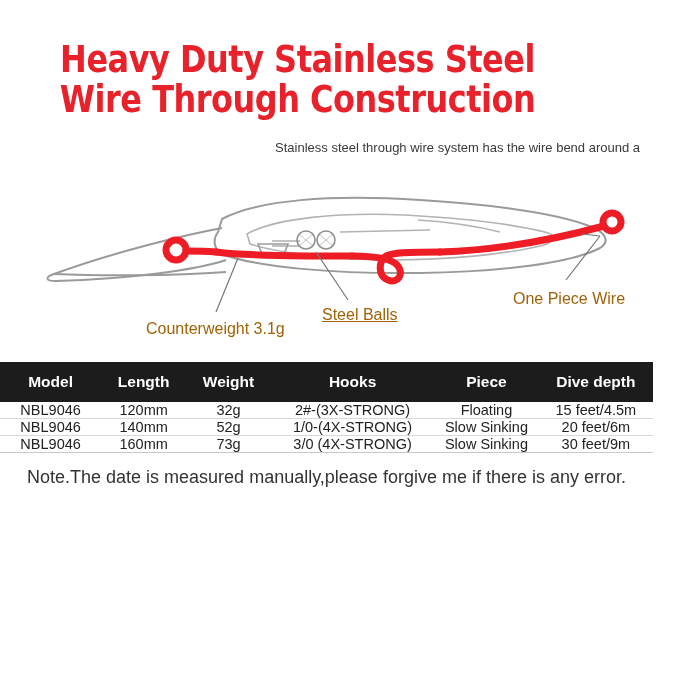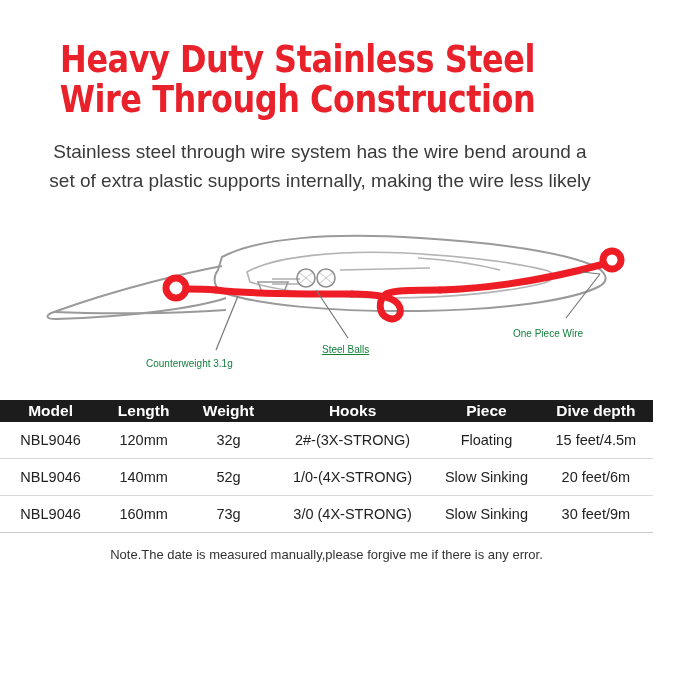--- a/index.html
+++ b/index.html
@@ -36,44 +36,44 @@
   }
   .headline .line {
     display: block;
     white-space: nowrap;
   }
 
   
   .description {
     margin: 18px auto 0 auto;
     width: 640px;
-    text-align: center;
+    text-align: right;
     color: #3a3a3a;
-    font-size: 19px;
+    font-size: 13px;
     line-height: 1.52;
     font-family: "Liberation Sans", sans-serif;
   }
   .description .line {
     display: block;
   }
 
   
   .diagram {
     position: relative;
     width: 693px;
     height: 180px;
     margin-top: 14px;
   }
   .diagram svg {
     display: block;
   }
   .callout {
     position: absolute;
-    color: #15803d;
-    font-size: 10px;
+    color: #a16207;
+    font-size: 16px;
     white-space: nowrap;
   }
   .callout-counterweight { left: 146px; top: 148px; }
   .callout-steelballs   { left: 322px; top: 134px; text-decoration: underline; }
   .callout-onepiecewire { left: 513px; top: 118px; }
 
   
   .table-wrap {
     margin: 10px auto 0 auto;
     width: 653px;
@@ -82,61 +82,60 @@
     width: 100%;
     border-collapse: collapse;
     font-size: 14.5px;
     color: #222222;
   }
   table.spec thead th {
     background: #1c1c1c;
     color: #ffffff;
     font-weight: bold;
     font-size: 15.5px;
-    padding: 2px 2px;
+    padding: 11px 2px;
     text-align: center;
     border: none;
   }
   table.spec tbody td {
-    padding: 10px 2px;
+    padding: 0 2px;
     text-align: center;
     border-bottom: 1px solid #d8d8d8;
     background: #ffffff;
   }
   table.spec tbody tr:last-child td {
     border-bottom: 1px solid #c9c9c9;
   }
   .col-model   { width: 15.5%; }
   .col-length  { width: 13%; }
   .col-weight  { width: 13%; }
   .col-hooks   { width: 25%; }
   .col-action  { width: 16%; }
   .col-dive    { width: 17.5%; }
 
   .note {
     margin: 14px auto 0 auto;
     width: 653px;
     text-align: center;
     color: #333333;
-    font-size: 13px;
+    font-size: 18px;
   }
 </style>
 </head>
 <body>
 
 <div class="page">
 
   <h1 class="headline">
     <span class="line">Heavy Duty Stainless Steel</span>
     <span class="line">Wire Through Construction</span>
   </h1>
 
   <div class="description">
     <span class="line">Stainless steel through wire system has the wire bend around a</span>
-    <span class="line">set of extra plastic supports internally, making the wire less likely</span>
   </div>
 
   <div class="diagram">
     <svg width="693" height="180" viewBox="0 0 693 180" xmlns="http://www.w3.org/2000/svg">
 
       <g fill="none" stroke="#9a9a9a" stroke-width="2">
         <path d="M 222 47 C 258 28, 330 22, 420 28 C 500 33, 560 42, 592 55
                  C 606 61, 610 70, 600 76
                  C 572 91, 500 100, 420 101 C 330 102, 260 95, 224 83
                  C 214 79, 212 68, 218 60 Z"></path>

